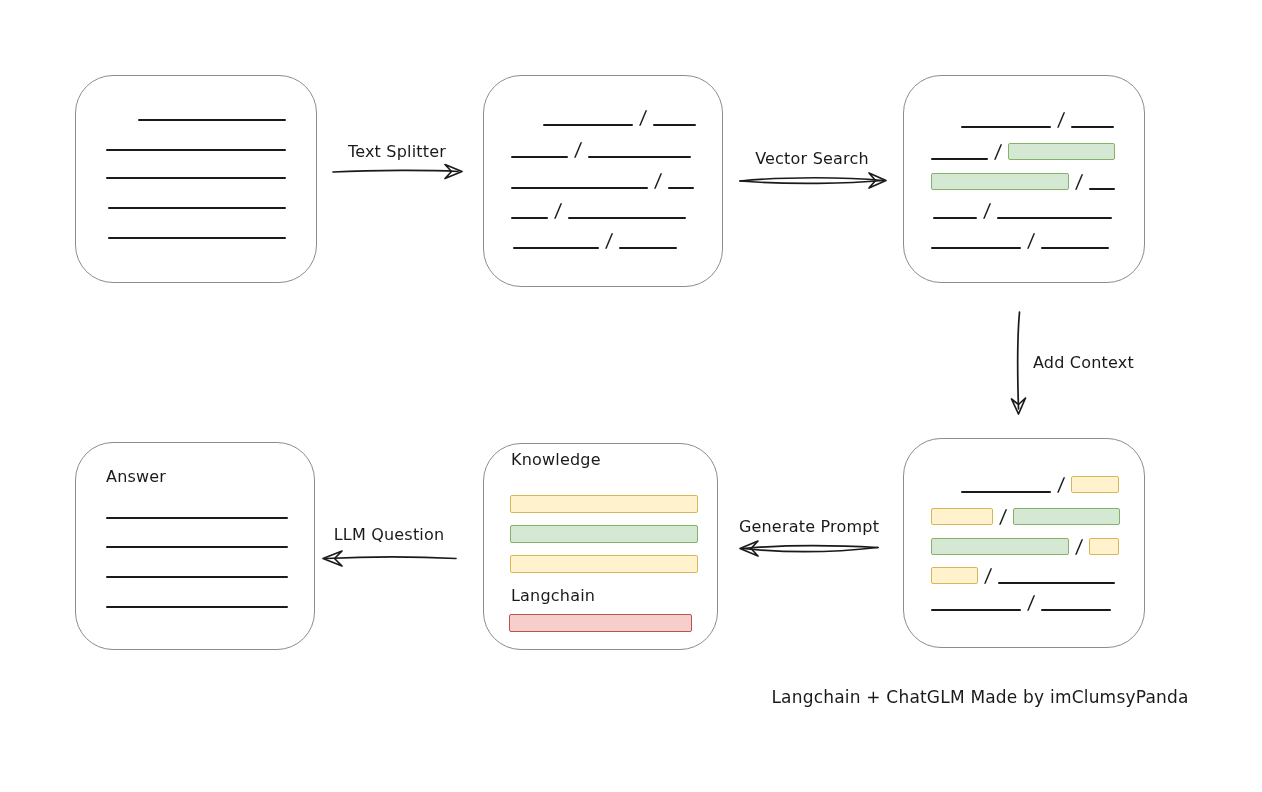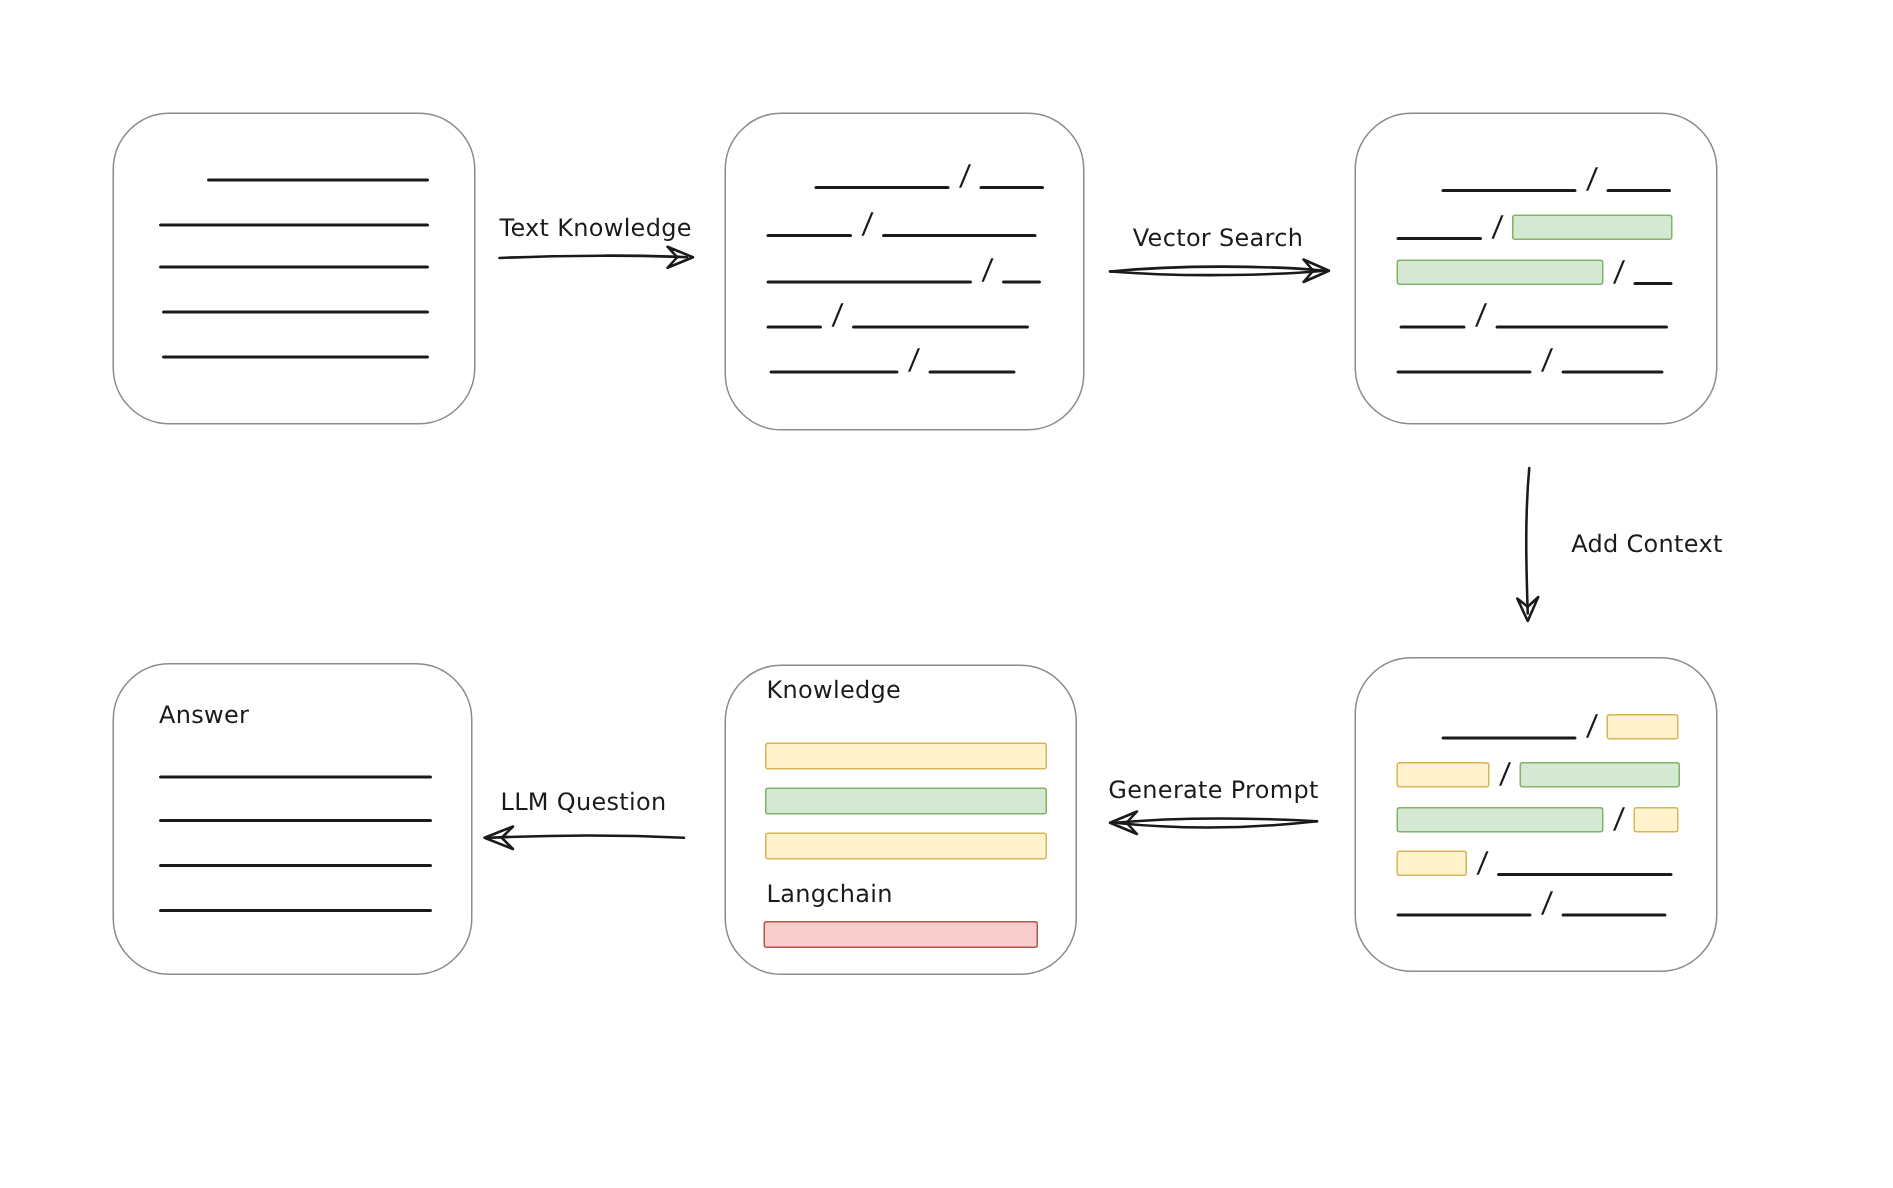--- a/index.html
+++ b/index.html
@@ -231,26 +231,27 @@
         <div class="seg line" style="width: 182px;"></div>
       </div>
       <div class="chunk-row" style="top: 135px; left: 30px;">
         <div class="seg line" style="width: 182px;"></div>
       </div>
       <div class="chunk-row" style="top: 165px; left: 30px;">
         <div class="seg line" style="width: 182px;"></div>
       </div>
     </div>
 
-  <div class="arrow-label" style="left:333px; top:142px; width:128px;">Text Knowledge</div>
+  <div class="arrow-label" style="left:333px; top:142px; width:128px;">Text Splitter</div>
   <div class="arrow-label" style="left:738px; top:149px; width:148px;">Vector Search</div>
-  <div class="arrow-label left-align" style="left:1033px; top:353px; width:130px;text-align:center;">Add Context</div>
+  <div class="arrow-label left-align" style="left:1033px; top:353px; width:130px;">Add Context</div>
   <div class="arrow-label" style="left:735px; top:517px; width:148px;">Generate Prompt</div>
   <div class="arrow-label" style="left:320px; top:525px; width:138px;">LLM Question</div>
 
+  <div class="credit">Langchain + ChatGLM Made by imClumsyPanda</div>
 
   <svg class="arrows" width="1262" height="792" viewBox="0 0 1262 792">
     <g>
       <path d="M333 172 C 375 170, 430 170, 458 171.5"></path>
       <path d="M445 164.5 L462 171.5 L445 178.5 L451.5 171.5 Z"></path>
     </g>
     <g>
       <path d="M740 181 C 786 176.5, 846 177, 883 180.5"></path>
       <path d="M740 181 C 790 185, 850 183.5, 883 180.5"></path>
       <path d="M869 173 L886 180.5 L869 188 L875.5 180.5 Z"></path>

